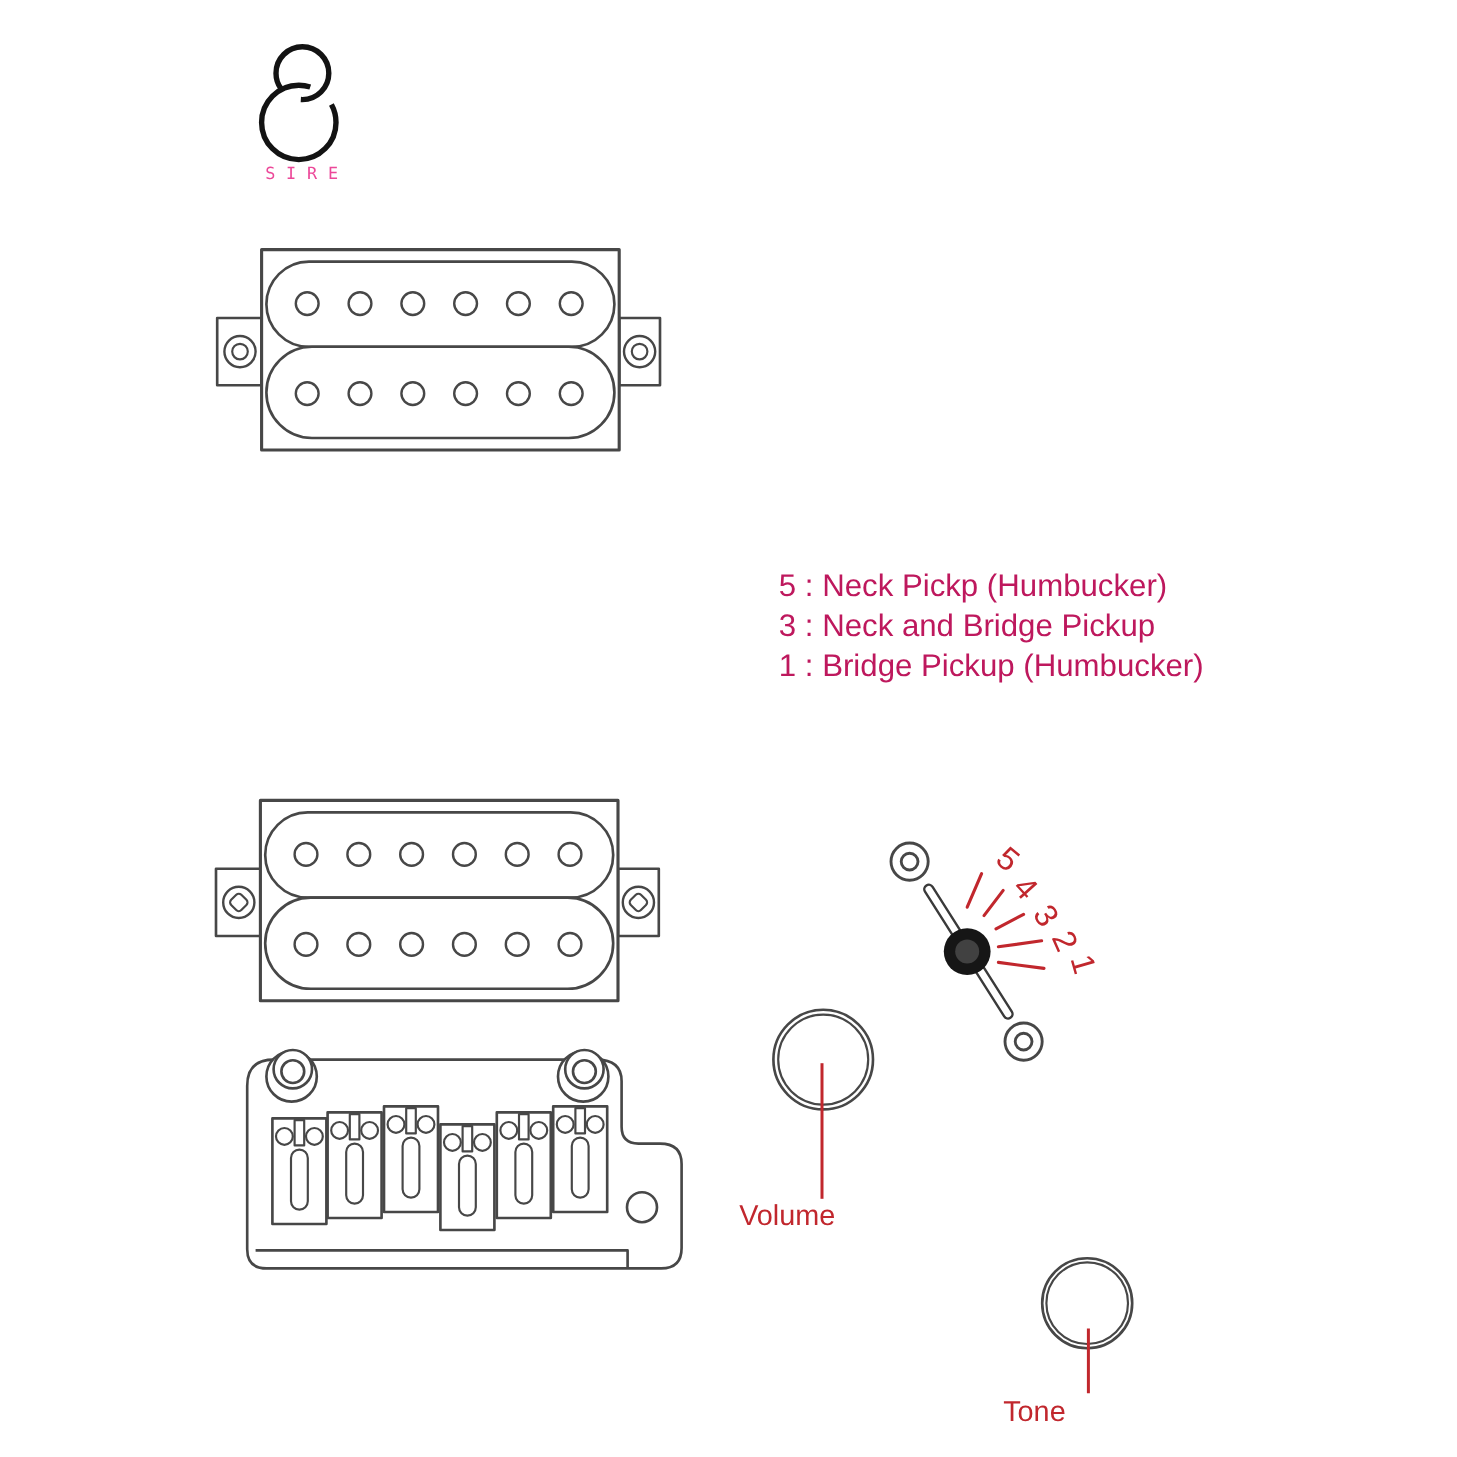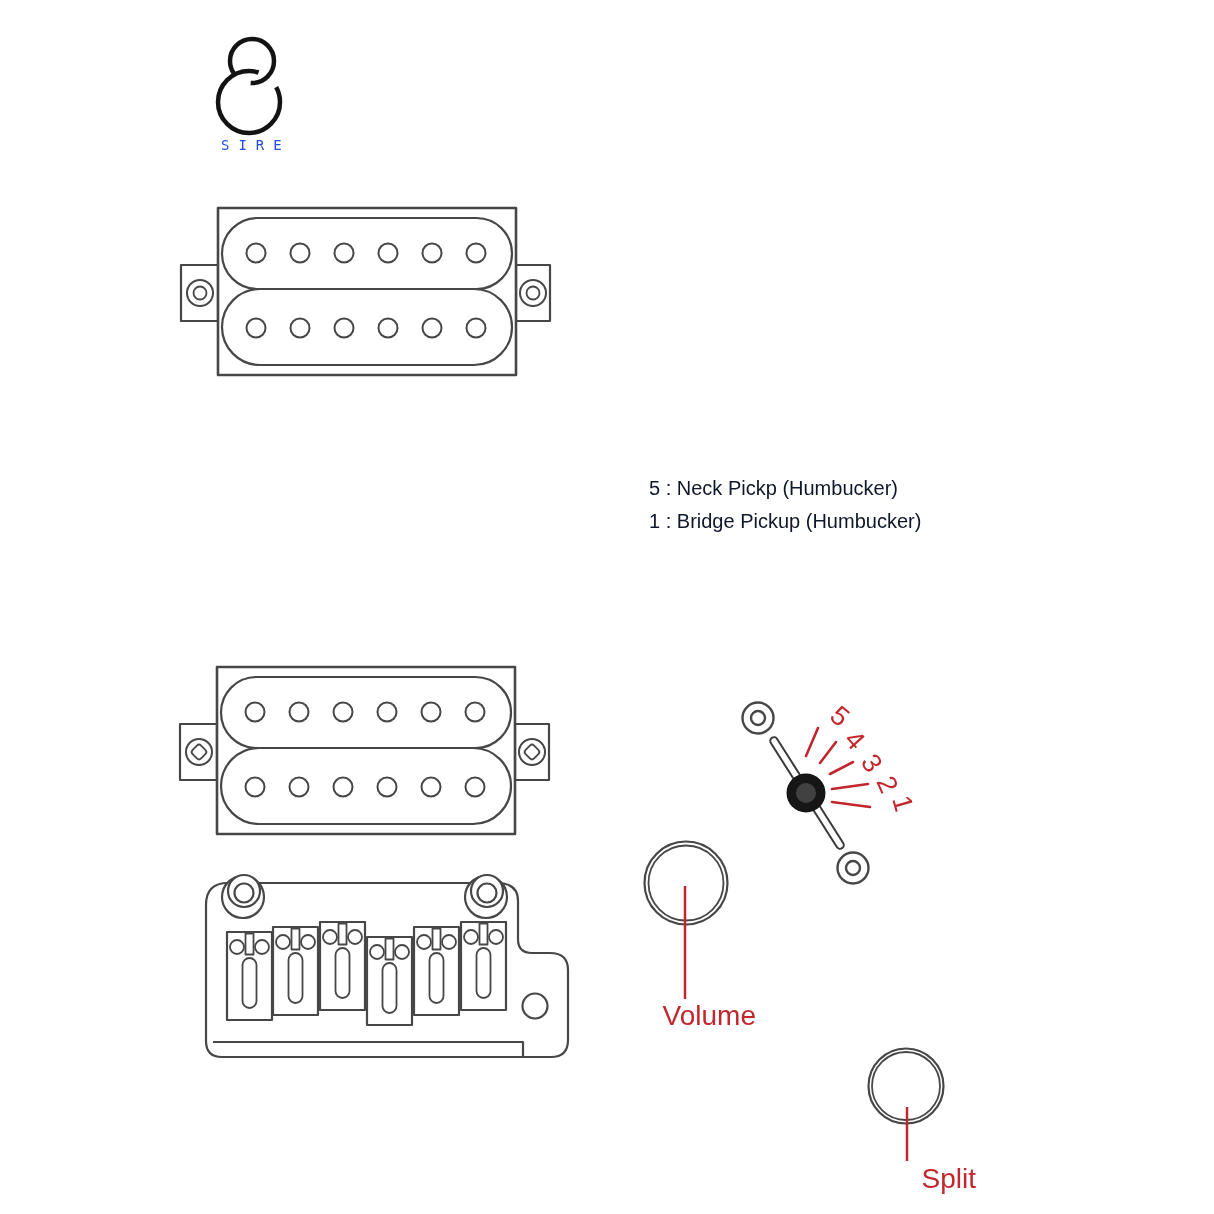--- a/index.html
+++ b/index.html
@@ -8,32 +8,32 @@
     width:1214px;height:1214px;
     background:#ffffff;
     font-family:"Liberation Sans", sans-serif;
     overflow:hidden;
   }
   .canvas svg{position:absolute;left:0;top:0;}
   .logo-stroke{fill:none;stroke:#131313;stroke-width:4.5;}
   .wordmark{
     position:absolute;left:221px;top:137px;
     font-family:"DejaVu Sans Mono", monospace;
-    font-size:14px;letter-spacing:9px;color:#1d4ed8;
+    font-size:14px;letter-spacing:9px;color:#ec4899;
     white-space:nowrap;
   }
   .legend{
     position:absolute;left:649px;top:472px;
-    font-size:20px;line-height:33px;color:#0f172a;
+    font-size:26px;line-height:33px;color:#be185d;
     white-space:nowrap;
   }
   .legend .indent{padding-left:32px;}
   .knob-label{
-    position:absolute;width:140px;text-align:right;
-    font-size:28px;color:#c1272d;white-space:nowrap;
+    position:absolute;width:140px;text-align:left;
+    font-size:24px;color:#c1272d;white-space:nowrap;
   }
   .volume-label{left:616px;top:1000px;}
   .tone-label{left:836px;top:1163px;}
   .switch-num{
     fill:#c1272d;
     font-family:"Liberation Sans", sans-serif;
     font-size:27px;
   }
 </style>
 </head>
@@ -162,19 +162,20 @@
       <circle cx="906" cy="1086" r="37.5" stroke-width="2.2"></circle>
       <circle cx="906" cy="1086" r="34" stroke-width="1.8"></circle>
       <line x1="907" y1="1107" x2="907" y2="1161" stroke="#c1272d" stroke-width="2.5"></line>
     </g>
   </svg>
 
   <div class="wordmark">SIRE</div>
 
   <div class="legend">
     <div>5 : Neck Pickp (Humbucker)</div>
+    <div>3 : Neck and Bridge Pickup</div>
     <div>1 : Bridge Pickup (Humbucker)</div>
   </div>
 
   <div class="knob-label volume-label">Volume</div>
-  <div class="knob-label tone-label">Split</div>
+  <div class="knob-label tone-label">Tone</div>
 
 </div>
 
 </body></html>

